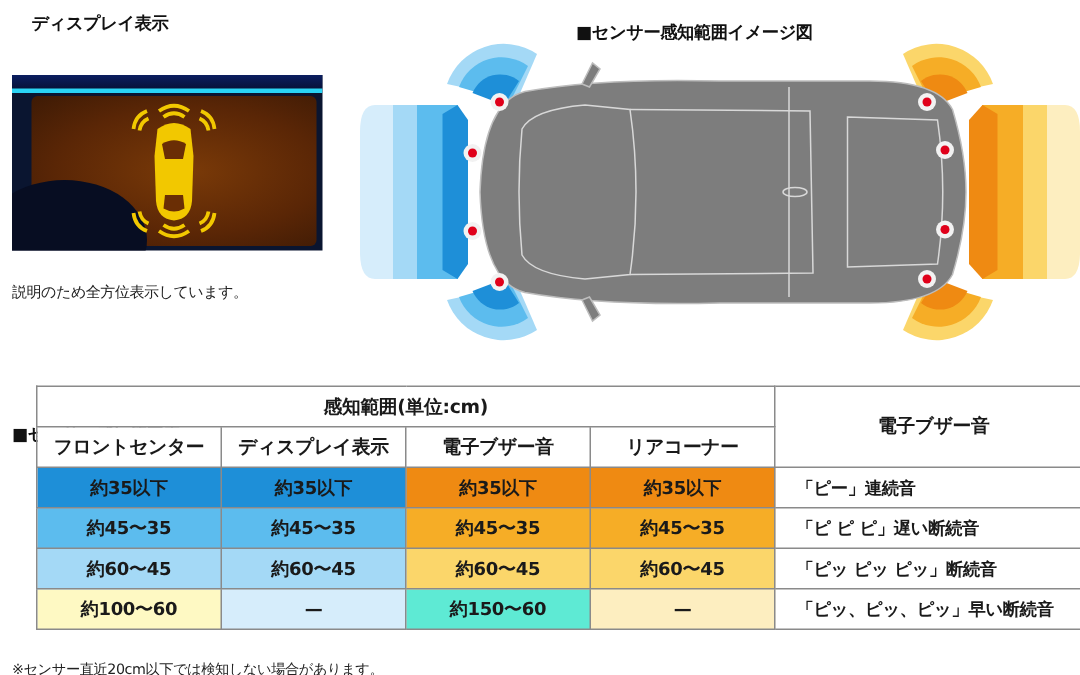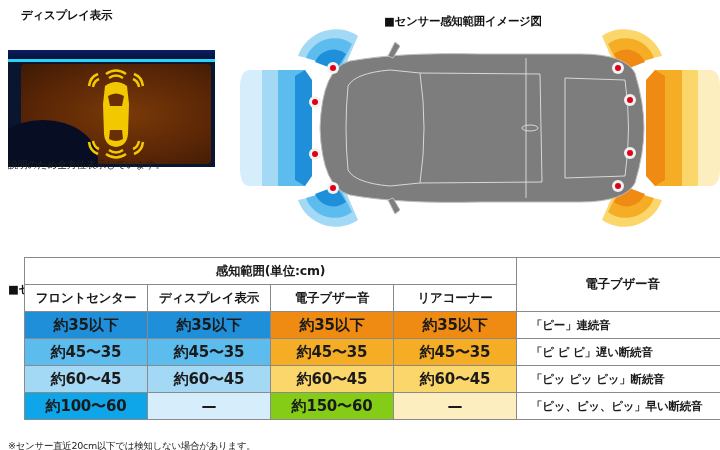--- a/index.html
+++ b/index.html
@@ -13,32 +13,32 @@
     #h-table { left: 8px; top: 234px; margin-top: 48px; }
 
     
     .display { position: absolute; left: 8px; top: 50px; width: 207px; height: 117px; background: #0a1530; overflow: hidden; }
     .display .bezel-top { position: absolute; left: 0; top: 0; width: 100%; height: 9px; background: linear-gradient(#0b1e60, #07123a); }
     .display .cyan { position: absolute; left: 0; top: 9px; width: 100%; height: 3px; background: #2ad4f5; }
     .display .screen { position: absolute; left: 13px; top: 14px; width: 190px; height: 100px; border-radius: 4px;
       background: radial-gradient(ellipse at 55% 50%, #7a3a08 0%, #5a2606 60%, #3d1a05 100%); }
     .display .shadow { position: absolute; left: -20px; top: 70px; width: 110px; height: 80px; border-radius: 50%; background: #070d22; }
     .display svg { position: absolute; left: 73px; top: 14px; }
-    .caption { position: absolute; left: 8px; top: 158px; font-size: 10px; color: #222; letter-spacing: -0.3px; }
+    .caption { position: absolute; left: 8px; top: 188px; font-size: 10px; color: #222; letter-spacing: -0.3px; }
 
     
     .diagram { position: absolute; left: 240px; top: 28px; width: 480px; height: 200px; }
 
     
     table.range { position: absolute; left: 24px; top: 257px; border-collapse: collapse; width: 705px; }
     table.range td, table.range th { border: 1.5px solid #8a8a8a; font-size: 12.5px; height: 27px; text-align: center; font-weight: bold; letter-spacing: -0.2px; }
     table.range th { background: #fff; color: #1a1a1a; }
     table.range .buzz-head { width: 212px; }
     table.range td.buzz { text-align: left; padding-left: 14px; background: #fff; font-size: 11.5px; }
-    table.range td.num { font-size: 15px; }
+    table.range td.num { font-size: 12px; }
     .c-col { width: 123px; }
 
     .footnote { position: absolute; left: 8px; top: 440px; font-size: 9.5px; color: #222; letter-spacing: -0.3px; }
   </style>
 </head>
 <body>
 
 <div id="h-multi" class="heading">
   <span class="l2">ディスプレイ表示</span>
 </div>
@@ -167,22 +167,22 @@
     <td class="buzz">「ピ ピ ピ」遅い断続音</td>
   </tr>
   <tr>
     <td class="num" style="background:#a4d9f6">約60〜45</td>
     <td class="num" style="background:#a4d9f6">約60〜45</td>
     <td class="num" style="background:#fbd66a">約60〜45</td>
     <td class="num" style="background:#fbd66a">約60〜45</td>
     <td class="buzz">「ピッ ピッ ピッ」断続音</td>
   </tr>
   <tr>
-    <td class="num" style="background:#0ea5e9">約100〜60</td>
+    <td class="num" style="background:#fef9c3">約100〜60</td>
     <td class="num" style="background:#d6edfb">—</td>
-    <td class="num" style="background:#84cc16">約150〜60</td>
+    <td class="num" style="background:#5eead4">約150〜60</td>
     <td class="num" style="background:#fdeec0">—</td>
     <td class="buzz">「ピッ、ピッ、ピッ」早い断続音</td>
   </tr>
 </tbody>
   </table>
 
 <div class="footnote">※センサー直近20cm以下では検知しない場合があります。</div>
 
 </body></html>

